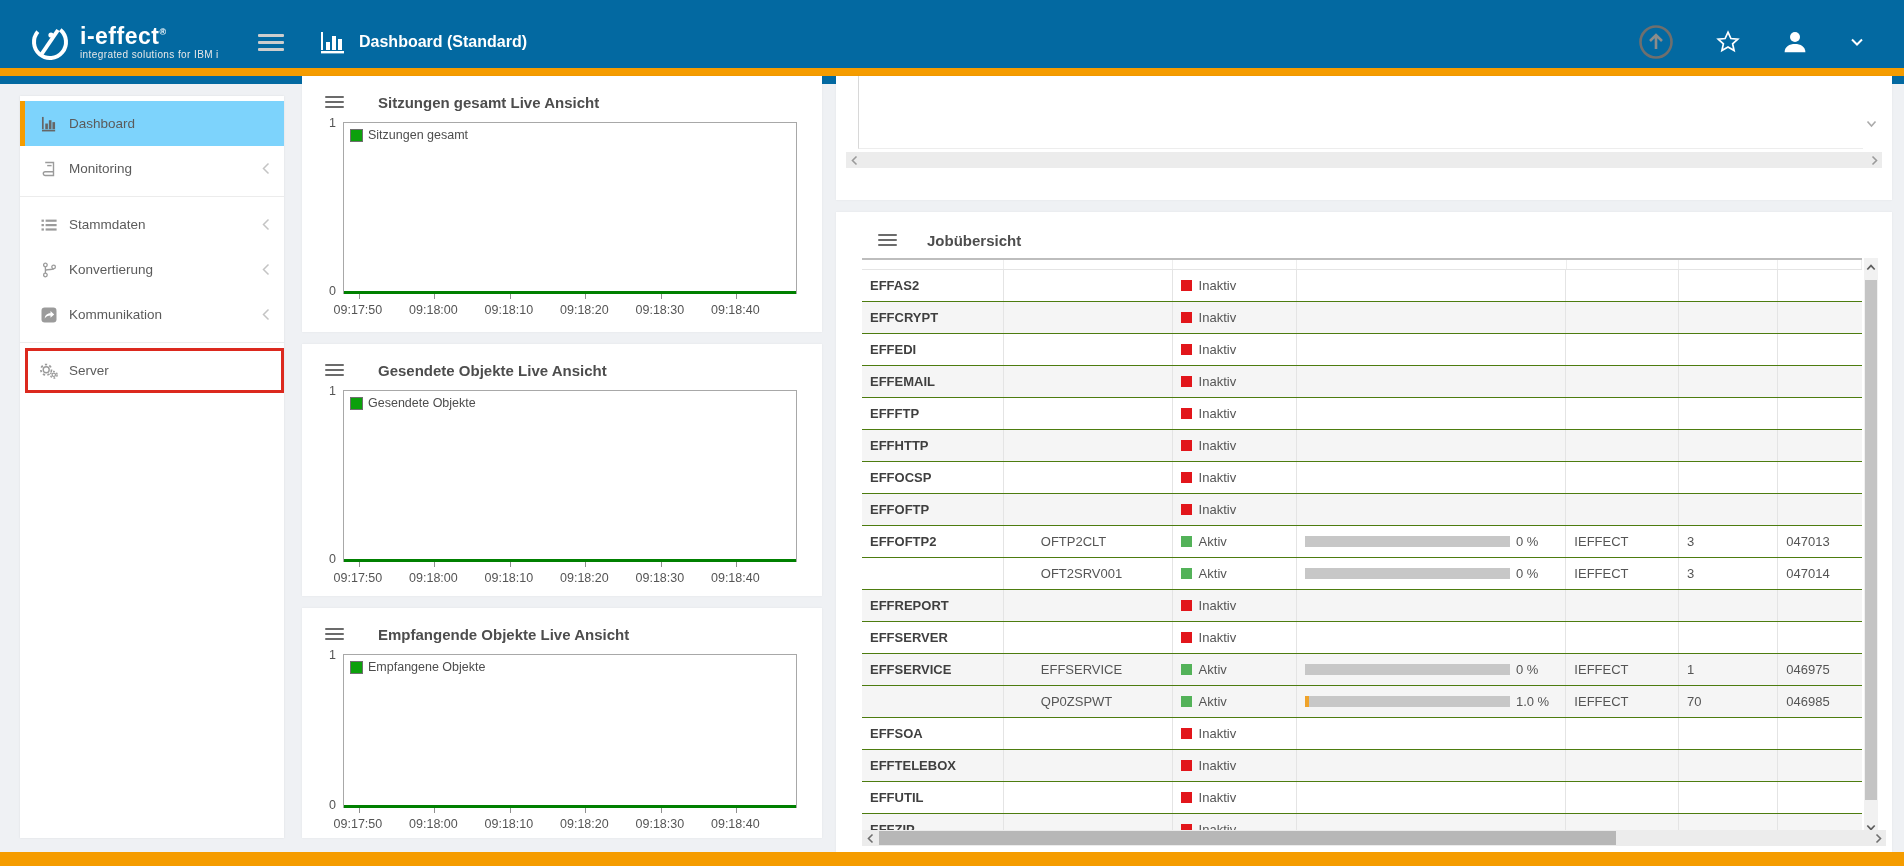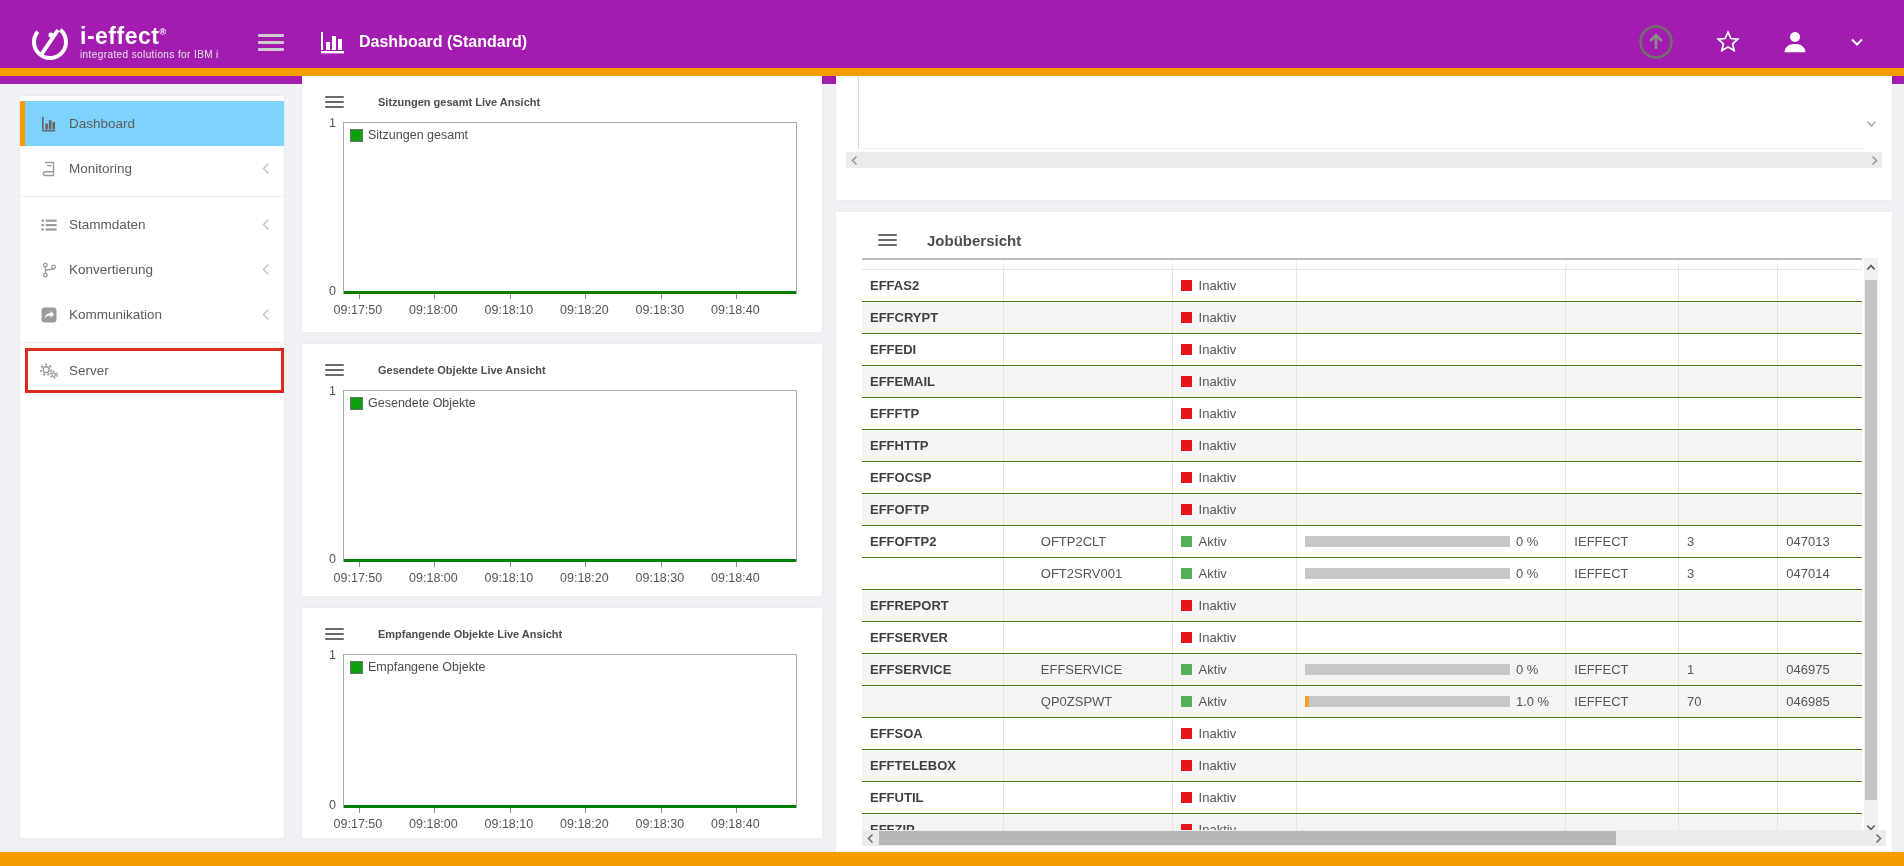--- a/index.html
+++ b/index.html
@@ -1,20 +1,20 @@
 <!DOCTYPE html>
 <html><head>
 <meta charset="utf-8">
 <style>
   html,body{margin:0;padding:0;width:1904px;height:866px;overflow:hidden;
     font-family:"Liberation Sans","DejaVu Sans",sans-serif;background:#EFF1F4;}
   .page{position:relative;width:1904px;height:866px;}
 
   
-  .topbar{position:absolute;left:0;top:0;width:100%;height:84px;background:#a21caf;display:flex;align-items:center;}
+  .topbar{position:absolute;left:0;top:0;width:100%;height:84px;background:#0369a1;display:flex;align-items:center;}
   .brand{display:flex;align-items:center;margin-left:28px;width:200px;}
   .brand svg{flex:none;}
   .brand-txt{margin-left:8px;color:#fff;line-height:1;}
   .brand-name{font-size:23px;font-weight:bold;letter-spacing:.5px;}
   .brand-reg{font-size:9px;vertical-align:super;}
   .brand-tag{font-size:10px;letter-spacing:.4px;margin-top:2px;color:#e8e8e8;}
   .hamburger{margin-left:30px;width:26px;cursor:pointer;}
   .hamburger span{display:block;height:3px;background:#CDCDCD;margin:4px 0;border-radius:1px;}
   .page-heading{display:flex;align-items:center;margin-left:36px;color:#fff;text-align:right;}
   .page-heading .ph-title{font-size:16px;font-weight:bold;margin-left:12px;}
@@ -38,21 +38,21 @@
   .side-chevron{position:absolute;right:14px;top:16px;}
 
   
   .charts-col{position:absolute;left:302px;top:76px;width:520px;}
   .chart-card{position:relative;background:#fff;width:520px;height:252px;margin-bottom:12px;box-shadow:0 0 2px rgba(0,0,0,.06);}
   .chart-card:nth-child(1){height:256px;}
   .chart-card:nth-child(3){height:230px;margin-bottom:0;}
   .card-head{display:flex;align-items:center;padding-top:14px;height:24px;}
   .burger{margin-left:23px;width:19px;cursor:pointer;}
   .burger i{display:block;height:2.6px;background:#6B6B6B;margin:2.6px 0;border-radius:1px;}
-  .card-title{margin:0 0 0 34px;font-size:11px;font-weight:bold;color:#4D4D4D;}
+  .card-title{margin:0 0 0 34px;font-size:15px;font-weight:bold;color:#4D4D4D;}
   .chart{position:relative;margin-top:8px;height:210px;}
   .plot{position:absolute;left:41px;top:0;width:452px;height:170px;border:1px solid #A8A8A8;background:#fff;}
   .chart-card:nth-child(3) .plot{height:152px;}
   .series-line{position:absolute;left:0;right:0;bottom:-1px;height:3px;background:#008000;}
   .tick{position:absolute;bottom:-6px;width:1px;height:5px;background:#8F8F8F;}
   .legend{position:absolute;top:5px;left:6px;display:flex;align-items:center;cursor:pointer;}
   .legend .sq{width:11px;height:11px;background:#0CA00C;border:1px solid #6F6F6F;}
   .legend-label{margin-left:5px;font-size:12.5px;color:#4D4D4D;}
   .ytick{position:absolute;left:8px;width:26px;text-align:right;font-size:12.5px;color:#555;}
   .ytick-top{top:-6px;}

